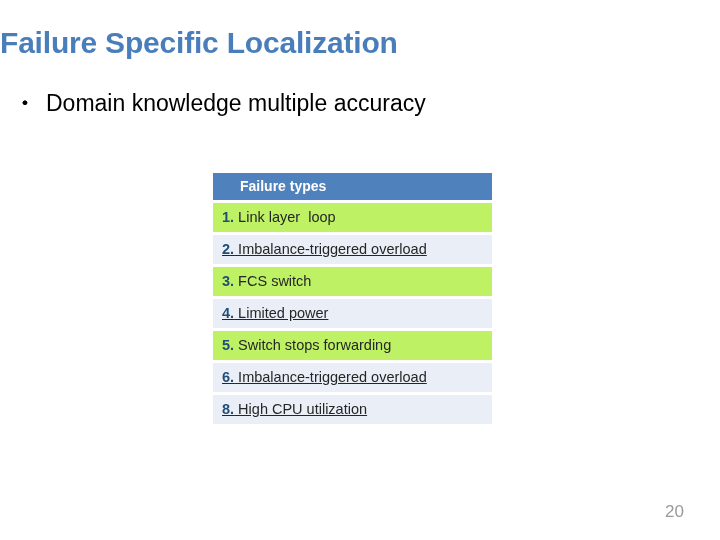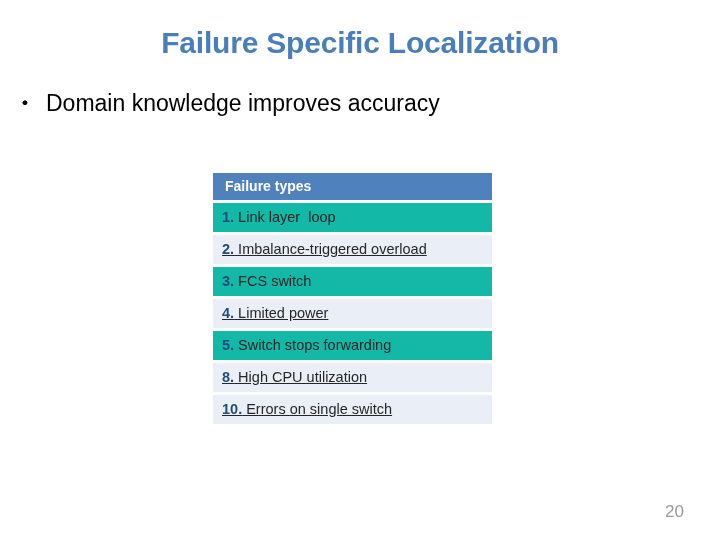--- a/index.html
+++ b/index.html
@@ -21,21 +21,20 @@
     inset: 0;
     background: #ffffff;
   }
 
   
   #slide-title {
     position: absolute;
     left: 0;
     top: 24px;
     width: 720px;
-    text-align: center;
     font-size: 30px;
     font-weight: bold;
     color: #4a7ebb;
     letter-spacing: -0.2px;
     line-height: 38px;
     white-space: nowrap;
   }
 
   
   #bullet-list {
@@ -71,35 +70,35 @@
     top: 173px;
     width: 279px;
   }
   #failure-table-header {
     height: 27px;
     background: #4f81bd;
     color: #ffffff;
     font-size: 14px;
     font-weight: bold;
     line-height: 27px;
-    padding-left: 12px;
+    padding-left: 27px;
     box-sizing: border-box;
     white-space: nowrap;
   }
   .table-row {
     height: 29px;
     line-height: 29px;
     padding-left: 9px;
     box-sizing: border-box;
     font-size: 14.5px;
     color: #262626;
     white-space: nowrap;
     margin-top: 3px;
   }
-  .table-row.odd  { background: #14b8a6; }
+  .table-row.odd  { background: #bef264; }
   .table-row.even { background: #eaeff7; text-decoration: underline; }
   .row-number {
     font-weight: bold;
     color: #1f4e79;
   }
   .row-label {
     color: #262626;
     white-space: pre;
   }
 
@@ -119,21 +118,21 @@
 <div id="slide">
 
   <div id="slide-title">Failure Specific Localization</div>
 
   <ul id="bullet-list">
     <li class="bullet-item">
       <span class="bullet-marker">•</span>
     </li>
     <li class="bullet-item">
       <span class="bullet-marker">•</span>
-      <span class="bullet-text">Domain knowledge improves accuracy</span>
+      <span class="bullet-text">Domain knowledge multiple accuracy</span>
     </li>
   </ul>
 
   <div id="failure-table">
 
     <div id="failure-table-header">Failure types</div>
 
     <div class="table-row odd">
       <span class="row-number">1.</span><span class="row-label"> Link layer  loop</span>
     </div>
@@ -143,23 +142,23 @@
     <div class="table-row odd">
       <span class="row-number">3.</span><span class="row-label"> FCS switch</span>
     </div>
     <div class="table-row even">
       <span class="row-number">4.</span><span class="row-label"> Limited power</span>
     </div>
     <div class="table-row odd">
       <span class="row-number">5.</span><span class="row-label"> Switch stops forwarding</span>
     </div>
     <div class="table-row even">
-      <span class="row-number">8.</span><span class="row-label"> High CPU utilization</span>
+      <span class="row-number">6.</span><span class="row-label"> Imbalance-triggered overload</span>
     </div>
     <div class="table-row even">
-      <span class="row-number">10.</span><span class="row-label"> Errors on single switch</span>
+      <span class="row-number">8.</span><span class="row-label"> High CPU utilization</span>
     </div>
 
   </div>
 
   <div id="page-number">20</div>
 
 </div>
 
 </body></html>

